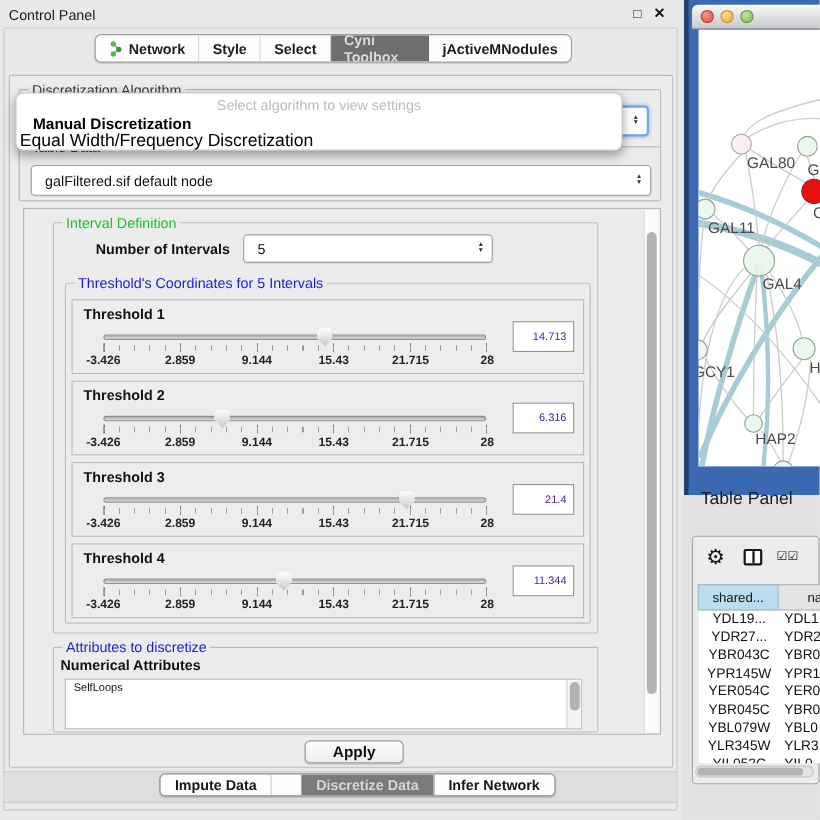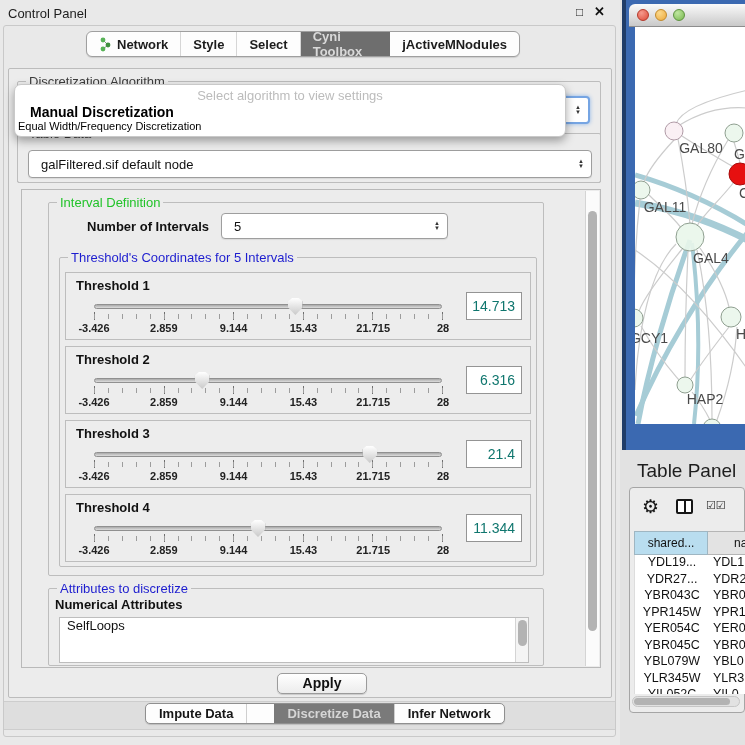--- a/index.html
+++ b/index.html
@@ -41,21 +41,21 @@
     justify-content:center; line-height:5px; }
   .combo .stepper span { font-size:6px; color:#333; text-align:center; }
   .combo.focused { border:2px solid #76a5e3; box-shadow:0 0 4px #8fb6e8; }
 
   
   .popup { position:absolute; left:14px; top:84px; width:552px; height:53px; background:#fff;
     border:1px solid #c9c9c9; border-radius:7px; box-shadow:0 4px 10px rgba(0,0,0,.35); z-index:40; }
   .popup .hint { position:absolute; left:0; right:0; top:3px; text-align:center;
     font-size:13px; color:#bcbcbc; }
   .popup .item1 { position:absolute; left:3px; top:19px; font-size:14px; font-weight:bold; color:#000;padding-left:12px; }
-  .popup .item2 { position:absolute; left:3px; top:35px; font-size:11px; color:#000; }
+  .popup .item2 { position:absolute; left:3px; top:35px; font-size:16px; color:#000; }
 
   
   .settings { position:absolute; left:12px; top:120px; width:580px; height:479px;
     border:1px solid #b9b9b9; background:#ececec; }
   .vscroll { position:absolute; right:1px; top:1px; width:14px; bottom:1px; background:#f4f4f4;
     border-left:1px solid #d4d4d4; }
   .vscroll .vthumb { position:absolute; left:2px; width:9px; background:#b3b3b3; border-radius:5px; }
 
   
   .thr { position:absolute; left:42px; width:466px; height:68px; border:1px solid #bdbdbd;
@@ -68,28 +68,28 @@
     background:linear-gradient(#ffffff,#c9c9c9);
     clip-path:polygon(28% 0%, 72% 0%, 100% 20%, 100% 55%, 50% 100%, 0% 55%, 0% 20%);
     filter:drop-shadow(0 0 1px rgba(0,0,0,.6)); z-index:3; }
   .ticks { position:absolute; left:0; top:17px; width:349px; height:5px;
     background:repeating-linear-gradient(to right,#9c9c9c 0 1px,transparent 1px 13.92px); }
   .majors { position:absolute; left:0; top:15px; width:349px; height:8px;
     background:repeating-linear-gradient(to right,#6f6f6f 0 1px,transparent 1px 69.6px); }
   .tlabels { position:absolute; left:0; top:25px; width:349px; height:13px; }
   .tlabels span { position:absolute; transform:translateX(-50%); font-size:11px; font-weight:bold; color:#222; white-space:nowrap; }
   .val { position:absolute; right:8px; top:19px; width:56px; height:28px; background:#fff;
-    border:1px solid #949494; font-size:14px; text-align:right; padding-right:6px;
-    font-family:"Liberation Sans",sans-serif; color:#0f766e; }
+    border:1px solid #949494; font-size:10px; text-align:right; padding-right:6px;
+    font-family:"Liberation Sans",sans-serif; color:#4c1d95; }
 
   
   .attr-sub { position:absolute; left:6px; top:8px; font-size:13px; font-weight:bold; color:#111; }
   .list { position:absolute; left:10px; top:28px; width:470px; height:46px; background:#fff;
     border:1px solid #bdbdbd; overflow:hidden; }
-  .list .li { font-size:13px; color:#111; padding-left:7px; line-height:16px; white-space:nowrap; }
+  .list .li { font-size:10px; color:#111; padding-left:7px; line-height:16px; white-space:nowrap; }
 
   .apply { position:absolute; left:268px; top:604px; width:90px; height:21px; background:linear-gradient(#ffffff,#ececec);
     border:1px solid #9b9b9b; border-radius:5px; font-size:14px; color:#111; text-align:center; line-height:19px;
     box-shadow:0 1px 1px rgba(0,0,0,.15);font-weight:bold; }
 
   
   .bottom-band { position:absolute; left:4px; top:701px; width:611px; height:29px; background:#dedede;
     border-top:1px solid #cdcdcd; border-bottom:1px solid #cdcdcd; }
   .btabs { position:absolute; left:145px; top:703px; height:21px; display:flex; background:#fdfdfd;
     border:1px solid #8f8f8f; border-radius:5px; overflow:hidden; box-shadow:0 1px 1px rgba(0,0,0,.15); }
@@ -103,21 +103,21 @@
   .netwin { position:absolute; left:2px; top:0; width:123px; height:450px; background:#3b69b1;
     border-left:4px solid #1f3c68; }
   .net-titlebar { position:absolute; left:3px; top:4px; width:120px; height:23px;
     background:linear-gradient(#fafafa,#c9c9c9); border-radius:6px 0 0 0; border-bottom:1px solid #8d8d8d; }
   .light { position:absolute; top:5px; width:12px; height:12px; border-radius:50%; }
   .light.red { left:8px; background:radial-gradient(circle at 35% 30%, #f59a8d, #dd4a38); border:1px solid #b4382a; }
   .light.yellow { left:26px; background:radial-gradient(circle at 35% 30%, #fbd98c, #eda93c); border:1px solid #c28a2b; }
   .light.green { left:44px; background:radial-gradient(circle at 35% 30%, #bfe6a0, #78b84e); border:1px solid #5e9340; }
   .net-canvas { position:absolute; left:9px; top:27px; width:114px; height:397px; background:#fff; }
 
-  .tp-title { position:absolute; left:17px; top:460px; font-size:19px; color:#1d1d1d; }
+  .tp-title { position:absolute; left:17px; top:445px; font-size:16px; color:#1d1d1d; }
   .tp-box { position:absolute; left:9px; top:487px; width:116px; height:226px; background:#ececec;
     border:1px solid #a5a5a5; border-radius:4px; }
   .tp-toolbar { position:absolute; left:0; top:0; width:100%; height:40px; }
   .gear { position:absolute; left:12px; top:7px; font-size:19px; color:#161616; }
   .spliticon { position:absolute; left:46px; top:11px; width:17px; height:15px; border:2px solid #161616;
     border-radius:2px; background:#fff; }
   .spliticon::after { content:""; position:absolute; left:5.5px; top:0; width:2px; height:11px; background:#161616; }
   .tp-checks { position:absolute; left:76px; top:11px; font-size:11px; color:#222; letter-spacing:0px; }
 
   .tp-table { position:absolute; left:4px; top:43px; width:200px; height:163px; overflow:hidden; }

